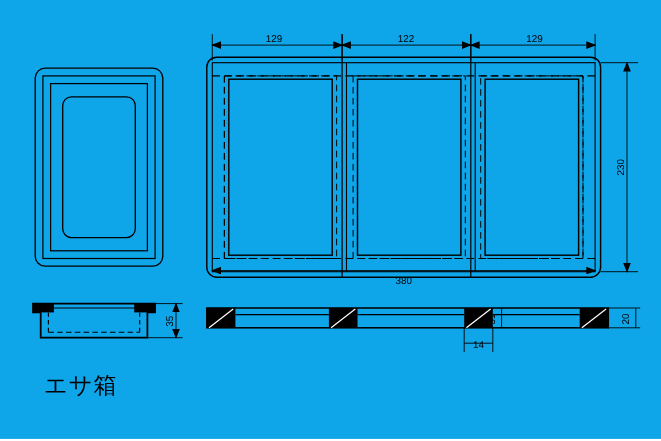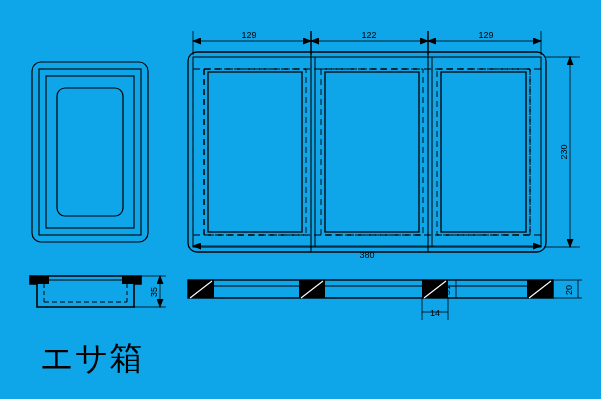--- a/index.html
+++ b/index.html
@@ -18,21 +18,21 @@
     overflow: hidden;
   }
   #canvas svg {
     position: absolute;
     left: 0;
     top: 0;
   }
   .caption {
     position: absolute;
     font-family: "DejaVu Sans", "Liberation Sans", sans-serif;
-    font-size: 33px;
+    font-size: 21px;
     color: #000000;
     white-space: nowrap;
     letter-spacing: 1px;
   }
   #caption-left  { left: 40px;  top: 336px; }
   #caption-right { left: 318px; top: 336px; }
 </style>
 </head>
 <body>
 

